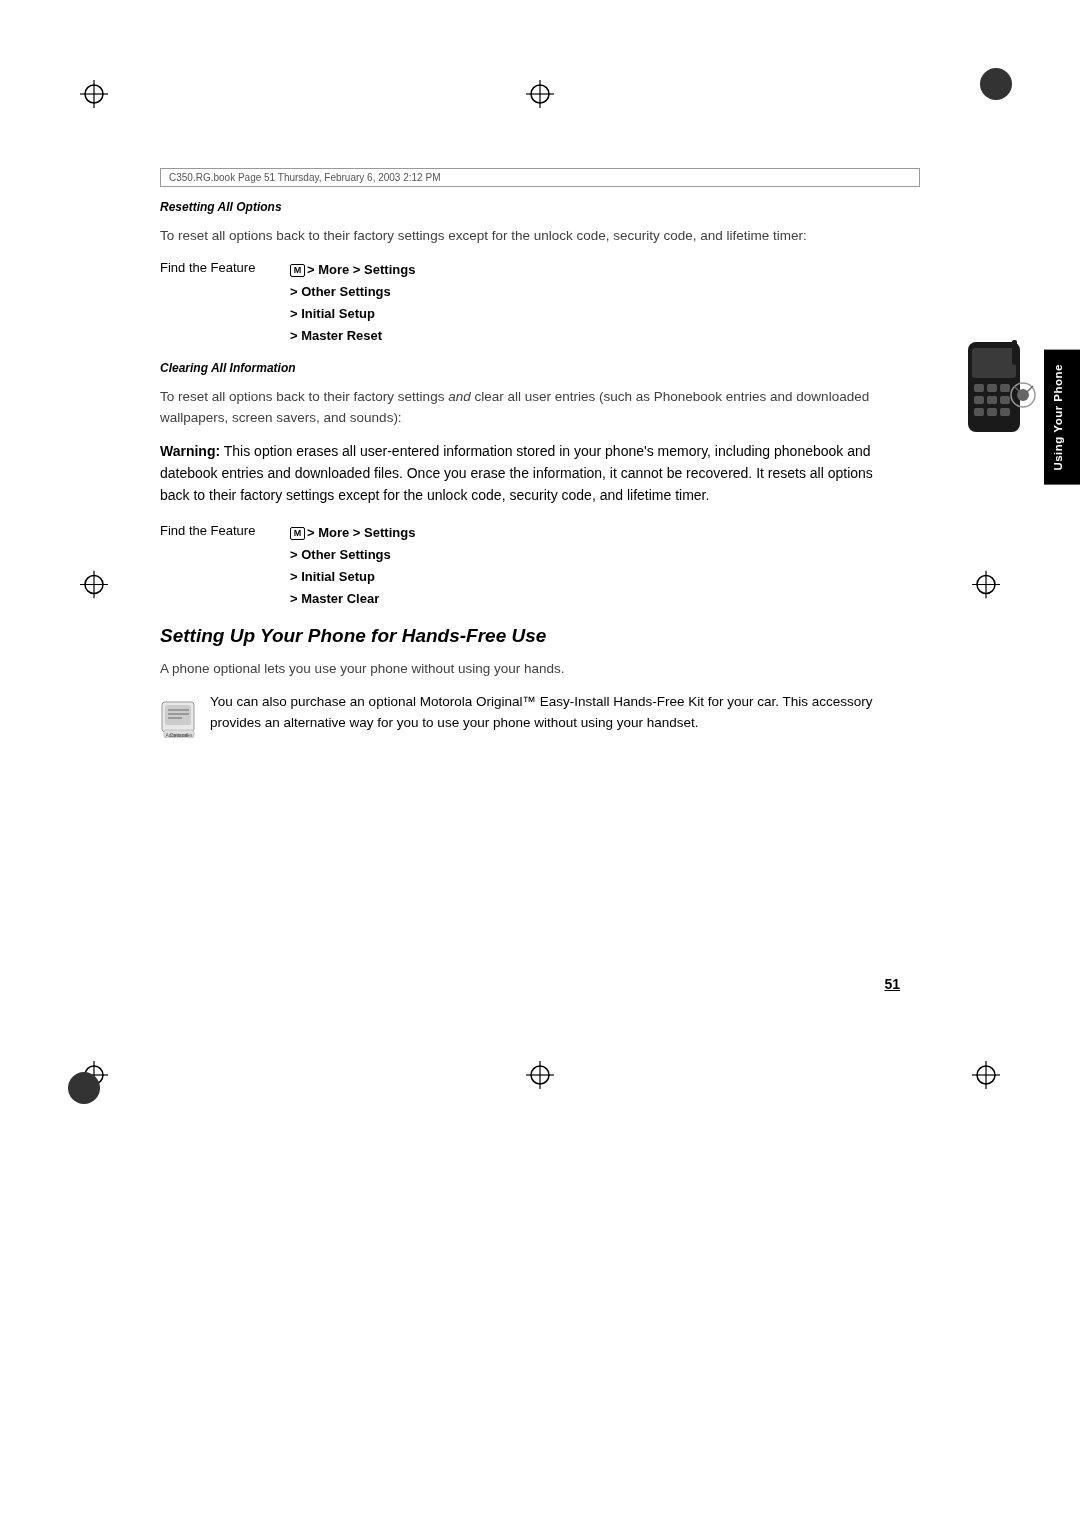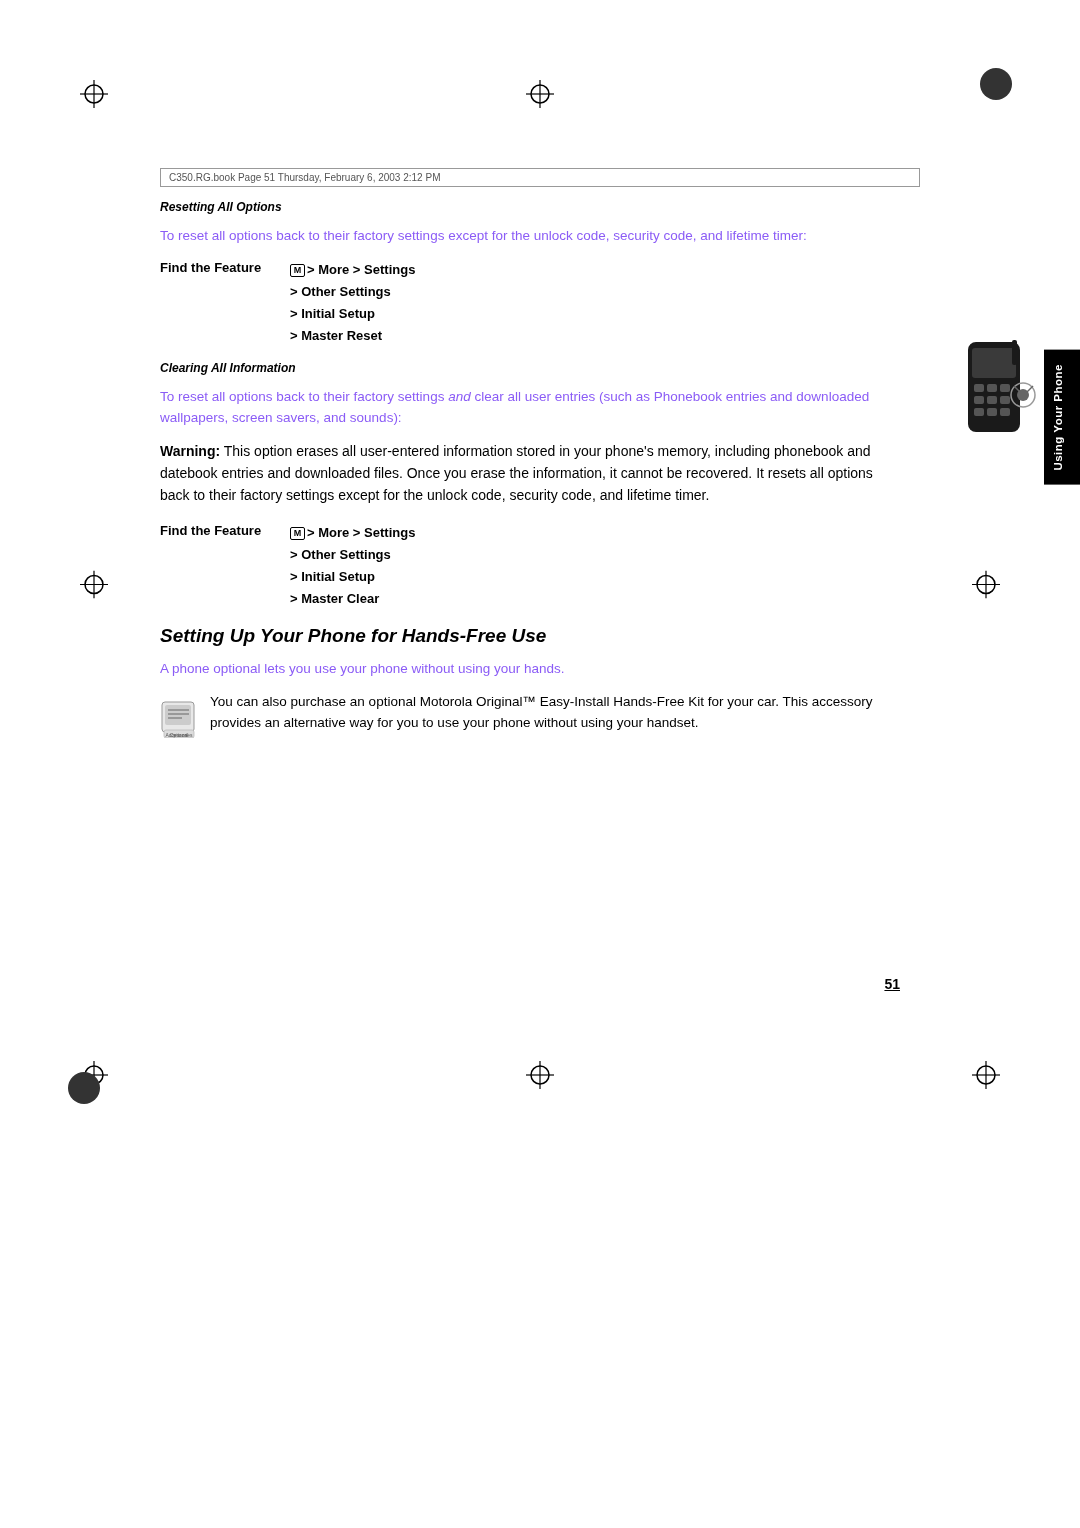--- a/index.html
+++ b/index.html
@@ -56,33 +56,33 @@
 
     .section-title:first-child {
       margin-top: 0;
     }
 
     
     .body-text {
       font-size: 13.5px;
       line-height: 1.55;
       margin-bottom: 12px;
-      color: #8b5cf6;
+      color: #404040;
     }
 
     
     .find-feature-block {
       display: flex;
       margin-bottom: 14px;
       margin-top: 8px;
     }
 
     .find-feature-label {
       font-size: 13px;
-      font-weight: bold;
+      font-weight: normal;
       min-width: 130px;
       padding-top: 1px;
     }
 
     .find-feature-path {
       font-size: 13px;
       line-height: 1.7;
     }
 
     .path-line {

